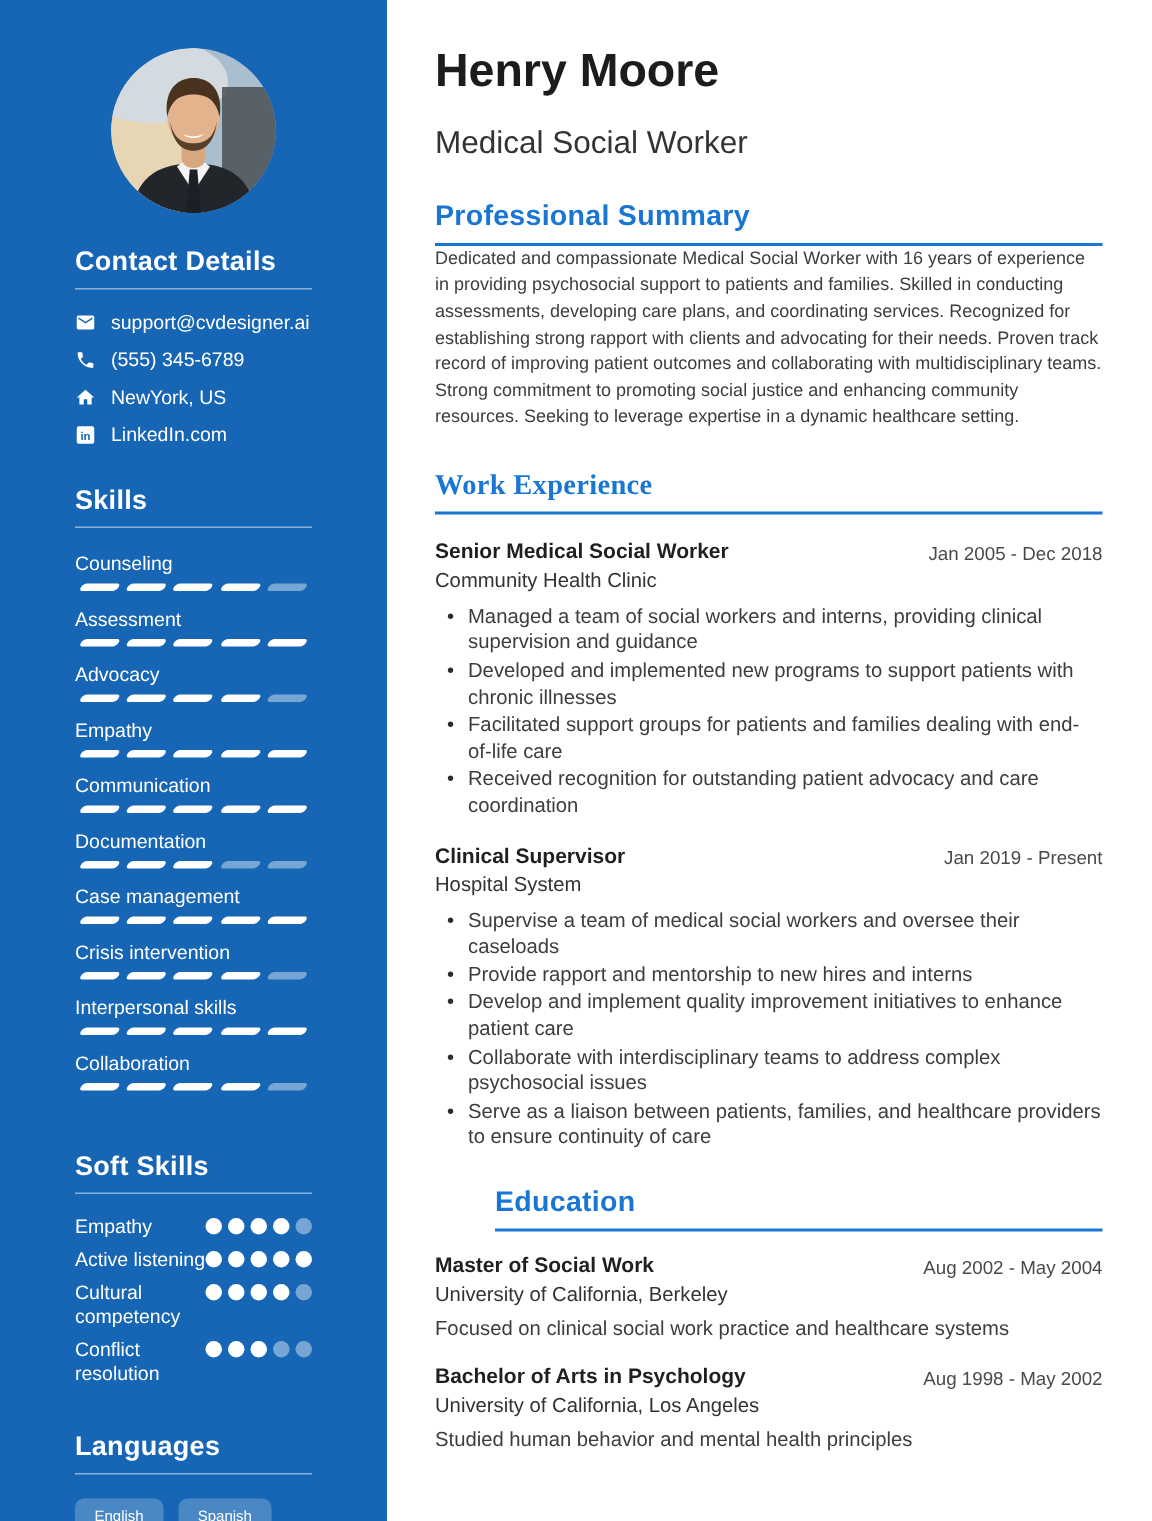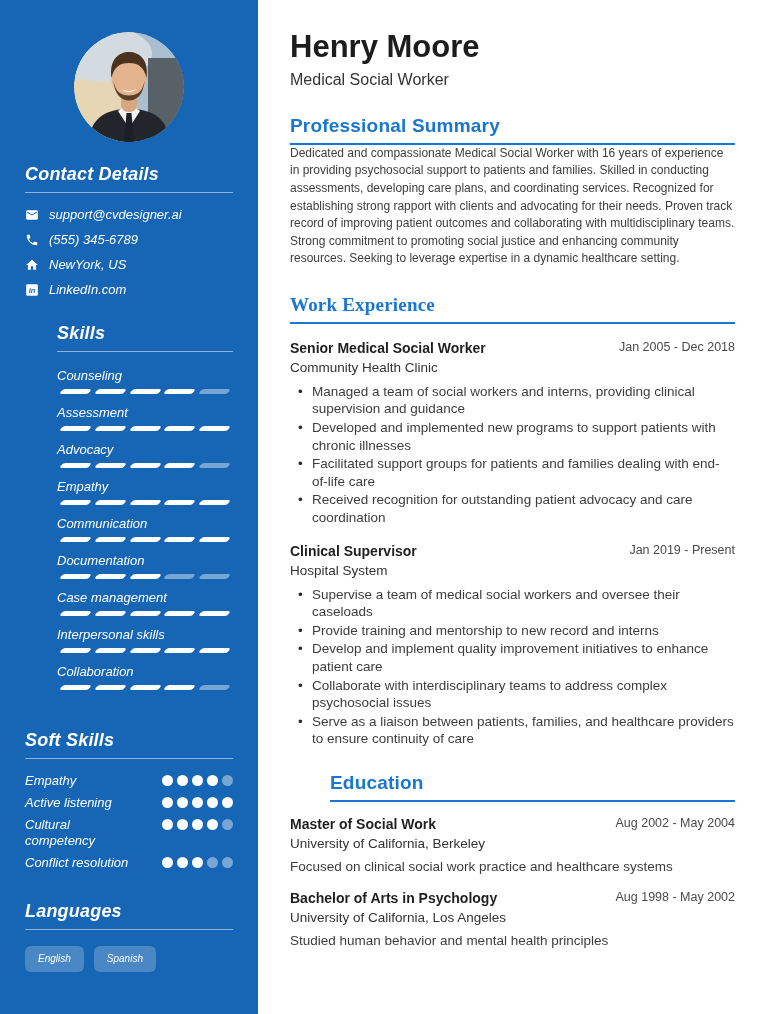--- a/index.html
+++ b/index.html
@@ -11,32 +11,32 @@
     --seg-off:rgba(255,255,255,.42);
     --pill-bg:rgba(255,255,255,.22);
     --side-line:rgba(255,255,255,.5);
   }
   *{margin:0;padding:0;box-sizing:border-box;}
   html,body{background:#fff;}
   body{font-family:"Liberation Sans","DejaVu Sans",sans-serif;}
   .page{width:768px;height:1014px;display:flex;overflow:hidden;background:#fff;}
 
   
-  .sidebar{width:258px;min-width:258px;height:100%;background:var(--sidebar-bg);color:#fff;padding:0 25px;overflow:hidden;font-style:italic;}
+  .sidebar{width:258px;min-width:258px;height:100%;background:var(--sidebar-bg);color:#fff;padding:0 50px;overflow:hidden;}
   .avatar{width:110px;height:110px;border-radius:50%;overflow:hidden;margin:32px auto 0;display:block;}
   .avatar svg{display:block;width:110px;height:110px;}
   .side-h{font-size:18px;font-weight:700;letter-spacing:.2px;color:#fff;
           padding-bottom:7px;border-bottom:1.5px solid var(--side-line);}
   .contact-sec{margin-top:22px;}
   .contact-list{list-style:none;margin-top:14px;}
   .contact-list li{display:flex;align-items:center;gap:10px;font-size:13px;font-weight:500;margin-bottom:10px;}
   .cicon{width:14px;height:14px;flex:0 0 14px;display:inline-flex;align-items:center;justify-content:center;}
   .cicon svg{width:14px;height:14px;display:block;}
 
-  .skills-sec{margin-top:26px;margin-left:32px;}
+  .skills-sec{margin-top:26px;}
   .skill-list{margin-top:16px;}
   .skill-item{margin-bottom:11px;}
   .skill-label{font-size:13px;font-weight:500;line-height:16px;}
   .bar{display:flex;gap:6px;margin-top:5px;height:5px;padding:0 4px;}
   .seg{flex:1;height:5px;border-radius:2.5px;transform:skewX(-35deg);background:var(--seg-off);}
   .seg.on{background:#fff;}
 
   .soft-sec{margin-top:40px;}
   .soft-list{margin-top:14px;}
   .soft-row{display:flex;justify-content:space-between;align-items:flex-start;margin-bottom:6px;}
@@ -46,29 +46,29 @@
   .dot.on{background:#fff;}
 
   .lang-sec{margin-top:30px;}
   .pill-row{display:flex;gap:10px;margin-top:16px;}
   .pill{background:var(--pill-bg);color:#fff;font-size:10px;font-weight:500;
         padding:5px 13px;border-radius:6px;line-height:16px;}
 
   
   .main{flex:1;padding:30px 33px 16px 32px;overflow:hidden;}
   .name{font-size:31px;font-weight:700;color:var(--ink);line-height:1.12;}
-  .job-title{font-size:16px;color:#333;margin-top:6px;}
+  .job-title{font-size:21px;color:#333;margin-top:19px;}
   .sec-h{font-size:19px;font-weight:700;color:var(--accent);padding-bottom:6px;
          border-bottom:2px solid var(--accent);letter-spacing:.2px;}
   .summary-sec .sec-h{margin-top:26px;}
   .summary-text{margin-top:0;font-size:12px;color:var(--body);line-height:17.6px;}
 
   .work-sec .sec-h{margin-top:26px;font-family:Liberation Serif, serif;}
   .job{margin-top:16px;}
-  .row-head{display:flex;justify-content:space-between;align-items:flex-start;gap:18px;}
+  .row-head{display:flex;justify-content:space-between;align-items:flex-end;gap:18px;}
   .entry-title{font-size:14px;font-weight:700;color:#1f1f1f;line-height:17px;}
   .entry-dates{font-size:12.5px;color:var(--muted);white-space:nowrap;}
   .entry-sub{font-size:13.5px;color:#333;margin-top:2px;line-height:17px;}
   .bullets{list-style:none;margin-top:7px;}
   .bullets li{position:relative;font-size:13.5px;color:var(--body);line-height:17.6px;
               padding-left:22px;margin-bottom:1px;}
   .bullets li::before{content:"•";position:absolute;left:8px;top:0;color:#2b2b2b;}
 
   .edu-sec .sec-h{margin-top:24px;margin-left:40px;}
   .edu-entry{margin-top:14px;}
@@ -211,20 +211,30 @@
             <div class="skill-label">Case management</div>
             <div class="bar">
               <span class="seg on"></span>
               <span class="seg on"></span>
               <span class="seg on"></span>
               <span class="seg on"></span>
               <span class="seg on"></span>
             </div>
           </div>
           <div class="skill-item">
+            <div class="skill-label">Crisis intervention</div>
+            <div class="bar">
+              <span class="seg on"></span>
+              <span class="seg on"></span>
+              <span class="seg on"></span>
+              <span class="seg on"></span>
+              <span class="seg"></span>
+            </div>
+          </div>
+          <div class="skill-item">
             <div class="skill-label">Interpersonal skills</div>
             <div class="bar">
               <span class="seg on"></span>
               <span class="seg on"></span>
               <span class="seg on"></span>
               <span class="seg on"></span>
               <span class="seg on"></span>
             </div>
           </div>
           <div class="skill-item">
@@ -322,21 +332,21 @@
             </ul>
           </div>
           <div class="job">
             <div class="row-head">
               <div class="entry-title">Clinical Supervisor</div>
               <div class="entry-dates">Jan 2019 - Present</div>
             </div>
             <div class="entry-sub">Hospital System</div>
             <ul class="bullets">
               <li>Supervise a team of medical social workers and oversee their caseloads</li>
-              <li>Provide training and mentorship to new record and interns</li>
+              <li>Provide rapport and mentorship to new hires and interns</li>
               <li>Develop and implement quality improvement initiatives to enhance patient care</li>
               <li>Collaborate with interdisciplinary teams to address complex psychosocial issues</li>
               <li>Serve as a liaison between patients, families, and healthcare providers to ensure continuity of care</li>
             </ul>
           </div>
         </div>
     </section>
 
     <section class="edu-sec">
       <h2 class="sec-h">Education</h2>

